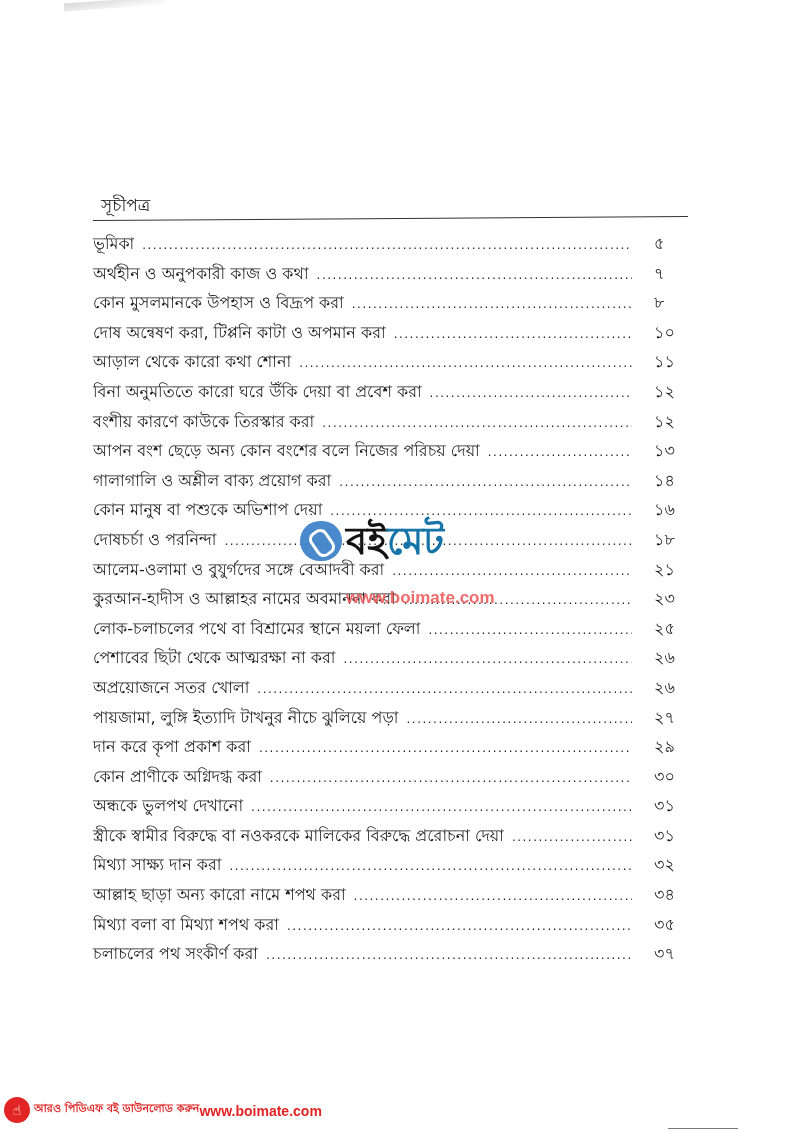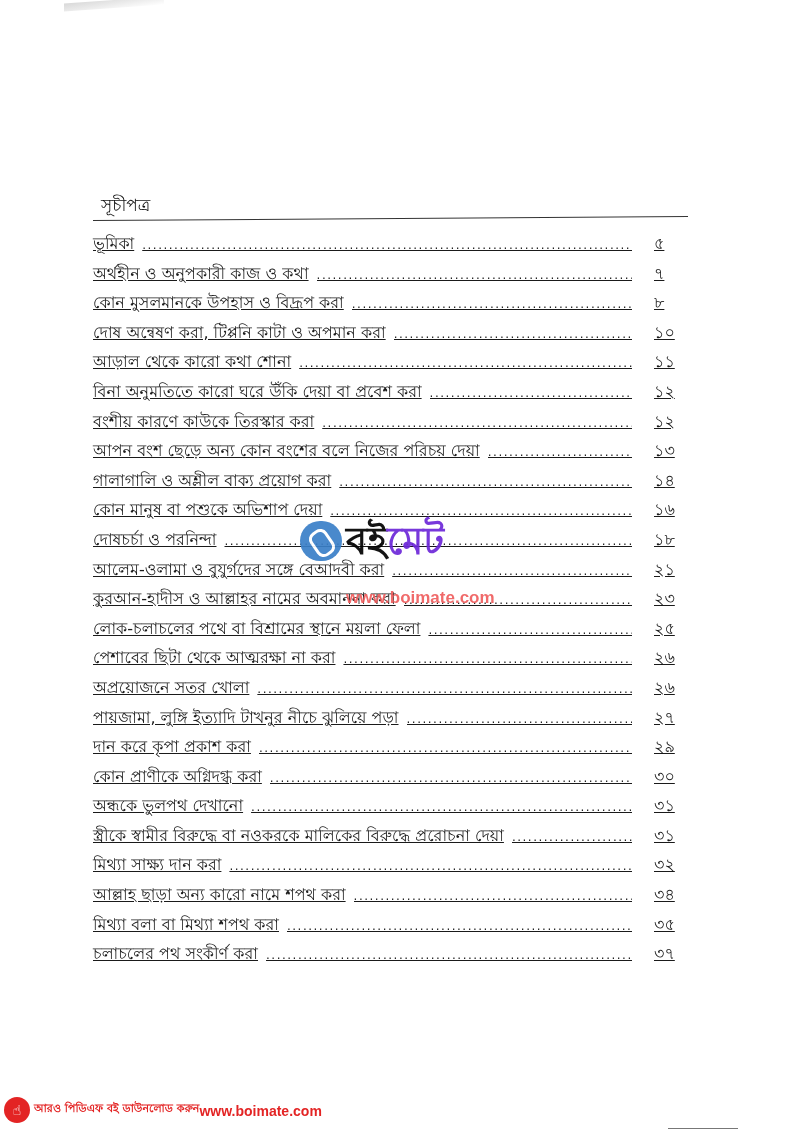--- a/index.html
+++ b/index.html
@@ -15,21 +15,21 @@
   .toc {
     position: absolute; left: 93px; top: 170px; width: 595px; margin-top: 24px;
   }
   .toc-title {
     font-size: 17px; padding-left: 8px; height: 22px; line-height: 22px; color: #111;
   }
   .toc-rule {
     height: 1px; background: #333; margin-top: 2px; margin-bottom: 10px;
     transform: rotate(-0.4deg);
   }
-  .toc-list { list-style: none; margin: 0; padding: 0; text-decoration: underline; }
+  .toc-list { list-style: none; margin: 0; padding: 0; }
   .toc-row {
     display: flex; align-items: baseline; height: 29.6px; line-height: 29.6px;
     font-size: 16px;
   }
   .toc-label { white-space: nowrap; padding-right: 8px; }
   .toc-dots {
     flex: 1; overflow: hidden; white-space: nowrap; color: #222; letter-spacing: 1.5px;
     font-size: 12px; margin-right: 22px;
   }
   .toc-dots::before {
@@ -44,21 +44,21 @@
     width: 42px; height: 40px; border-radius: 21px; background: #3a7fc8; position: relative;
   }
   .wm-clip::after {
     content: ""; position: absolute; left: 12px; top: 8px; width: 14px; height: 22px;
     border: 3px solid #fff; border-radius: 8px; transform: rotate(-35deg);
   }
   .wm-text {
     font-size: 38px; font-weight: bold; line-height: 44px; white-space: nowrap;
   }
   .wm-text .w1 { color: #000000; }
-  .wm-text .w2 { color: #6d28d9; text-align: right; }
+  .wm-text .w2 { color: #0369a1; text-align: right; }
   .wm-url {
     position: absolute; left: 346px; top: 588px; font-size: 17px; font-weight: bold;
     color: #ef5a5a; opacity: .9; font-family: "Liberation Sans", sans-serif;
   }
   .footer-ad {
     position: absolute; left: 4px; top: 1097px; display: flex; align-items: center; gap: 4px;
   }
   .ad-icon {
     width: 26px; height: 26px; border-radius: 13px; background: #e32424; color: #fff;
     font-size: 14px; line-height: 26px; text-align: center;

